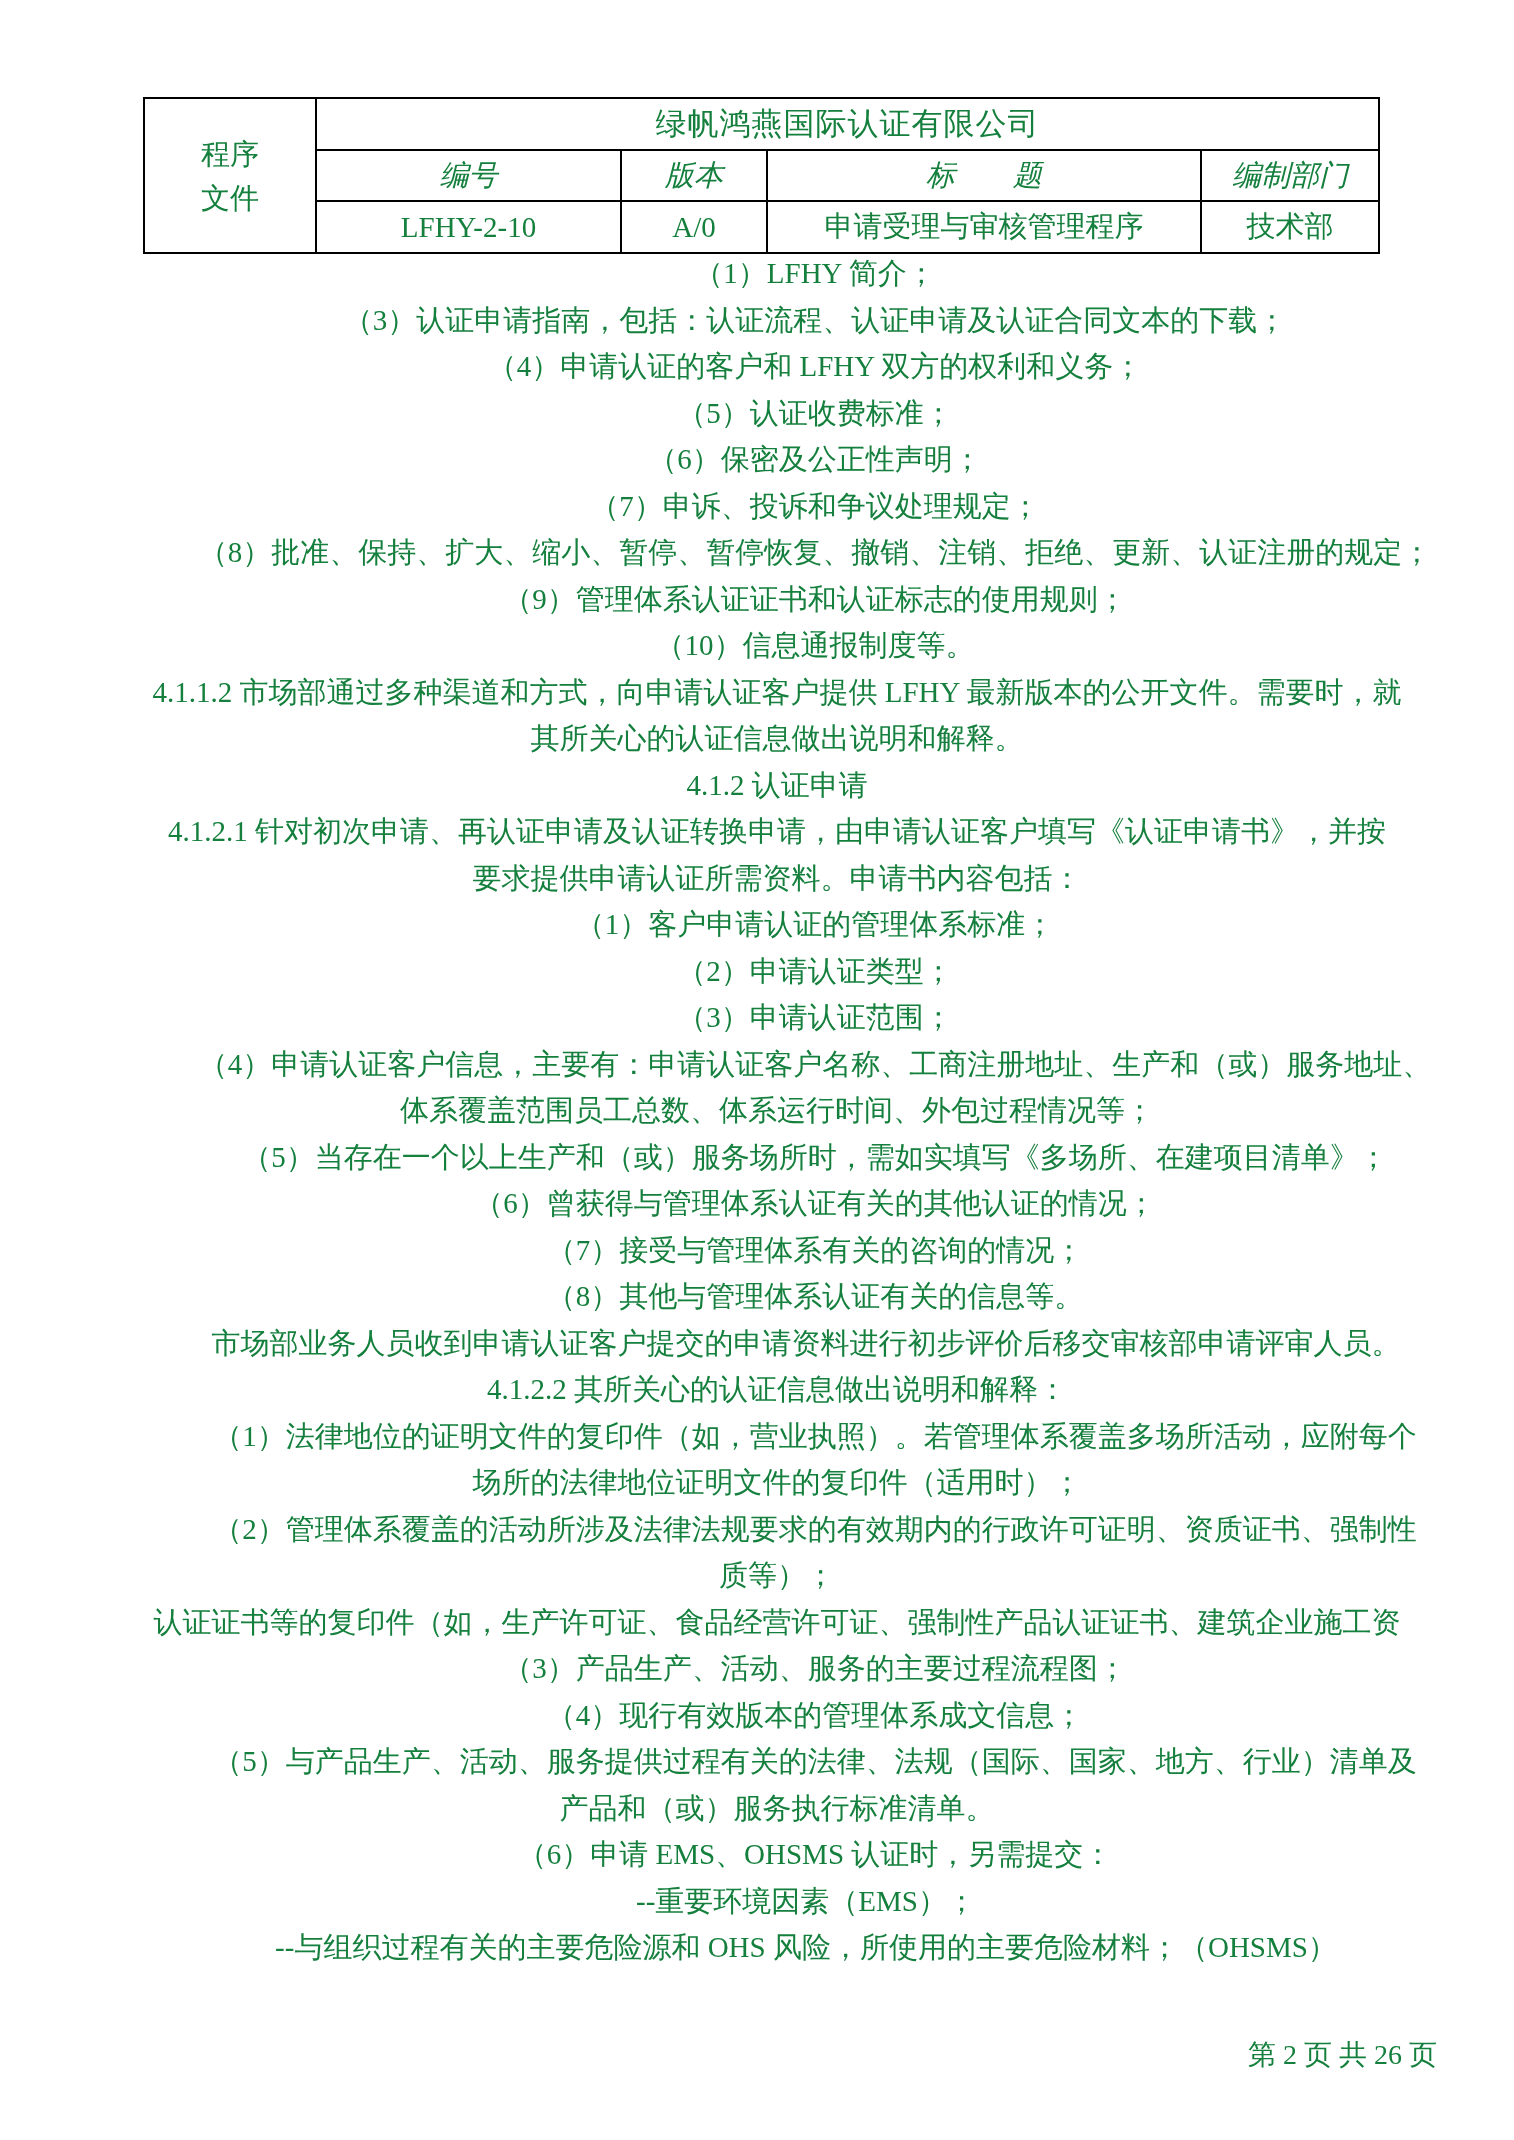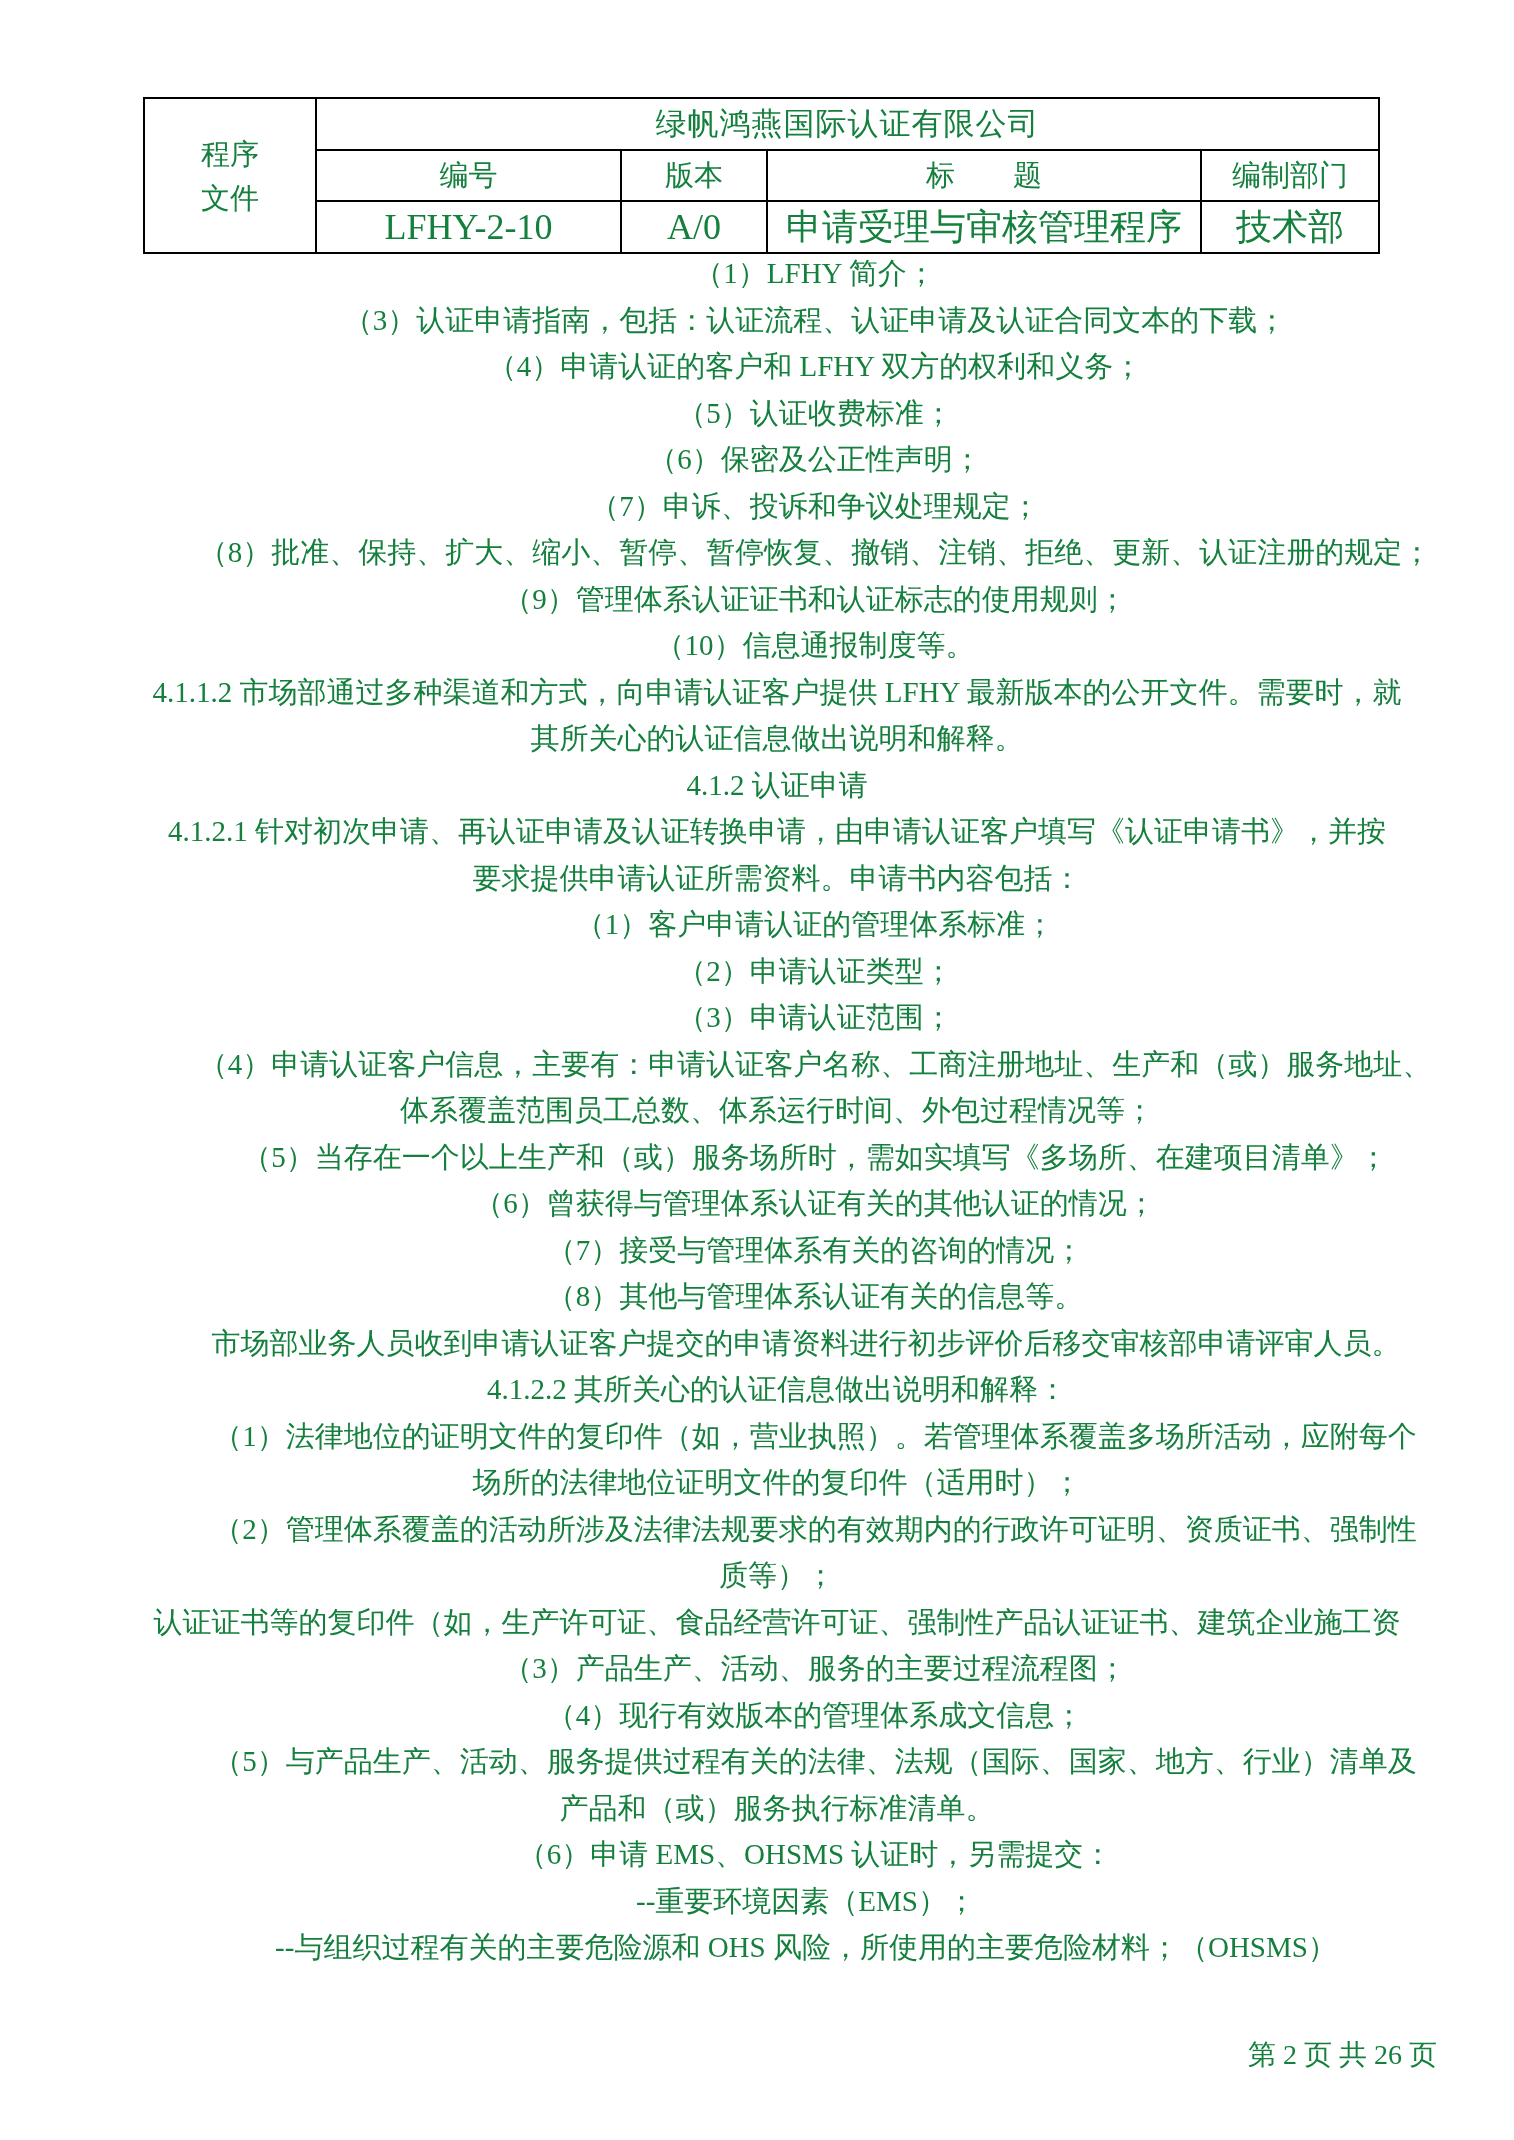--- a/index.html
+++ b/index.html
@@ -22,22 +22,22 @@
   }
   table.hdr td {
     border: 2px solid #000000;
     text-align: center;
     vertical-align: middle;
     padding: 0;
     overflow: hidden;
   }
   td.doc-type { font-size: 29px; line-height: 44px; }
   td.company  { font-size: 31px; height: 50px; letter-spacing: 1px; }
-  td.lbl      { font-size: 29px; height: 49px; }
-  td.val      { font-size: 36px; height: 50px; }
+  td.lbl      { font-size: 29px; height: 49px; font-style: italic; }
+  td.val      { font-size: 29px; height: 50px; }
   .bodytext {
     position: absolute;
     left: 107px;
     top: 250px;
     width: 1340px;
     font-size: 29px;
     line-height: 46.5px;
   }
   .ln { white-space: nowrap; text-align: center; }
   .i1 { padding-left: 76px; }  

